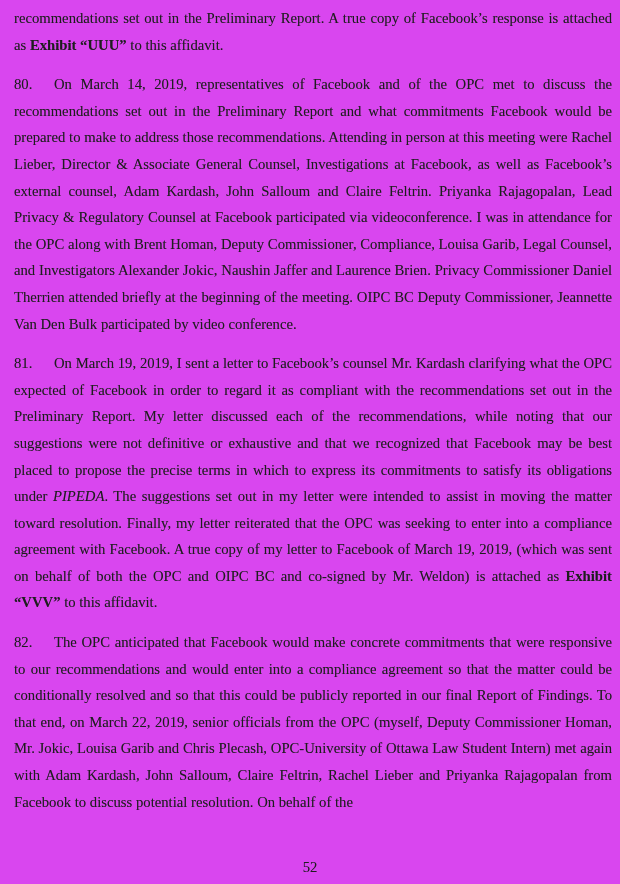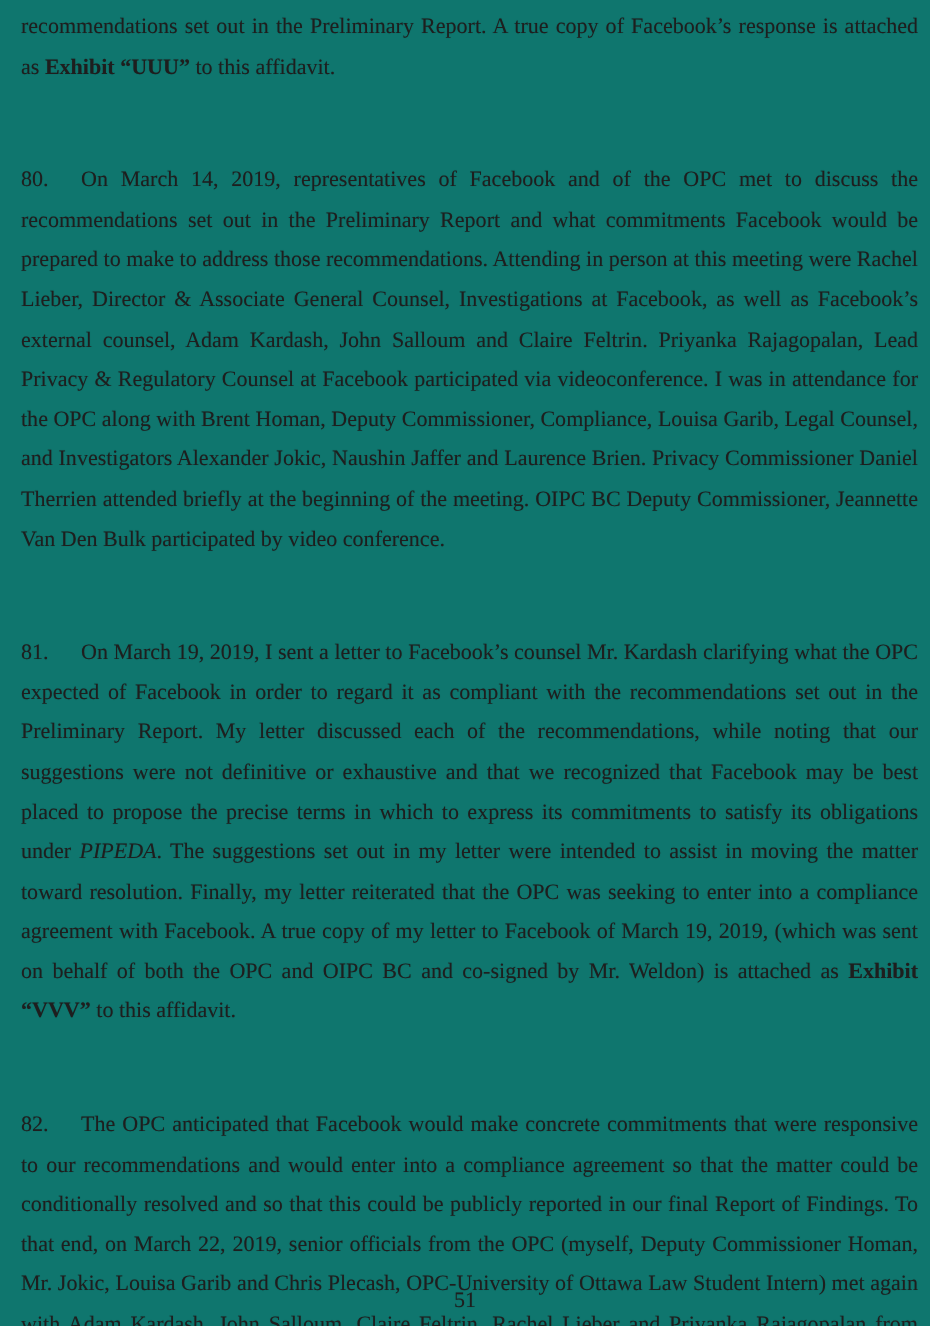--- a/index.html
+++ b/index.html
@@ -5,41 +5,40 @@
   * { box-sizing: border-box; }
   html, body { margin: 0; padding: 0; }
   body {
     width: 620px; height: 884px;
     background: #ffffff;
     font-family: "Liberation Serif", "DejaVu Serif", serif;
   }
   .page {
     position: relative;
     width: 620px; height: 884px;
-    background: #0f766e;
+    background: #d946ef;
     overflow: hidden;
     color: #1e1e1e;
   }
   .content {
     position: absolute;
     top: 5px; left: 14px;
     width: 598px;
   }
   .para {
     margin: 0 0 13px 0;
     font-size: 14.7px;
     line-height: 26.6px;
     text-align: justify;
     text-shadow: 0 0 0.5px rgba(30,30,30,0.35);
   }
   .para:last-child { margin-bottom: 0; }
   .para-number {
     display: inline-block;
     width: 40px;
-    margin-top: 36px;
   }
   .run b, b.run { font-weight: bold; }
   .run i, i.run { }
   .page-number {
     position: absolute;
     left: 0; right: 0; bottom: 8px;
     text-align: center;
     font-size: 14.7px;
     text-shadow: 0 0 0.5px rgba(30,30,30,0.35);
   }
@@ -47,14 +46,14 @@
 </head>
 <body>
 
 <div class="page">
   <div class="content">
       <p class="para"><span class="run">recommendations set out in the Preliminary Report. A true copy of Facebook’s response is attached as </span><b class="run">Exhibit “UUU”</b><span class="run"> to this affidavit.</span></p>
       <p class="para"><span class="para-number">80.</span><span class="run">On March 14, 2019, representatives of Facebook and of the OPC met to discuss the recommendations set out in the Preliminary Report and what commitments Facebook would be prepared to make to address those recommendations. Attending in person at this meeting were Rachel Lieber, Director &amp; Associate General Counsel, Investigations at Facebook, as well as Facebook’s external counsel, Adam Kardash, John Salloum and Claire Feltrin. Priyanka Rajagopalan, Lead Privacy &amp; Regulatory Counsel at Facebook participated via videoconference. I was in attendance for the OPC along with Brent Homan, Deputy Commissioner, Compliance, Louisa Garib, Legal Counsel, and Investigators Alexander Jokic, Naushin Jaffer and Laurence Brien. Privacy Commissioner Daniel Therrien attended briefly at the beginning of the meeting. OIPC BC Deputy Commissioner, Jeannette Van Den Bulk participated by video conference.</span></p>
       <p class="para"><span class="para-number">81.</span><span class="run">On March 19, 2019, I sent a letter to Facebook’s counsel Mr. Kardash clarifying what the OPC expected of Facebook in order to regard it as compliant with the recommendations set out in the Preliminary Report. My letter discussed each of the recommendations, while noting that our suggestions were not definitive or exhaustive and that we recognized that Facebook may be best placed to propose the precise terms in which to express its commitments to satisfy its obligations under </span><i class="run">PIPEDA</i><span class="run">. The suggestions set out in my letter were intended to assist in moving the matter toward resolution. Finally, my letter reiterated that the OPC was seeking to enter into a compliance agreement with Facebook. A true copy of my letter to Facebook of March 19, 2019, (which was sent on behalf of both the OPC and OIPC BC and co-signed by Mr. Weldon) is attached as </span><b class="run">Exhibit “VVV”</b><span class="run"> to this affidavit.</span></p>
       <p class="para"><span class="para-number">82.</span><span class="run">The OPC anticipated that Facebook would make concrete commitments that were responsive to our recommendations and would enter into a compliance agreement so that the matter could be conditionally resolved and so that this could be publicly reported in our final Report of Findings. To that end, on March 22, 2019, senior officials from the OPC (myself, Deputy Commissioner Homan, Mr. Jokic, Louisa Garib and Chris Plecash, OPC-University of Ottawa Law Student Intern) met again with Adam Kardash, John Salloum, Claire Feltrin, Rachel Lieber and Priyanka Rajagopalan from Facebook to discuss potential resolution. On behalf of the</span></p>
     </div>
-  <div class="page-number">51</div>
+  <div class="page-number">52</div>
 </div>
 
 </body></html>

